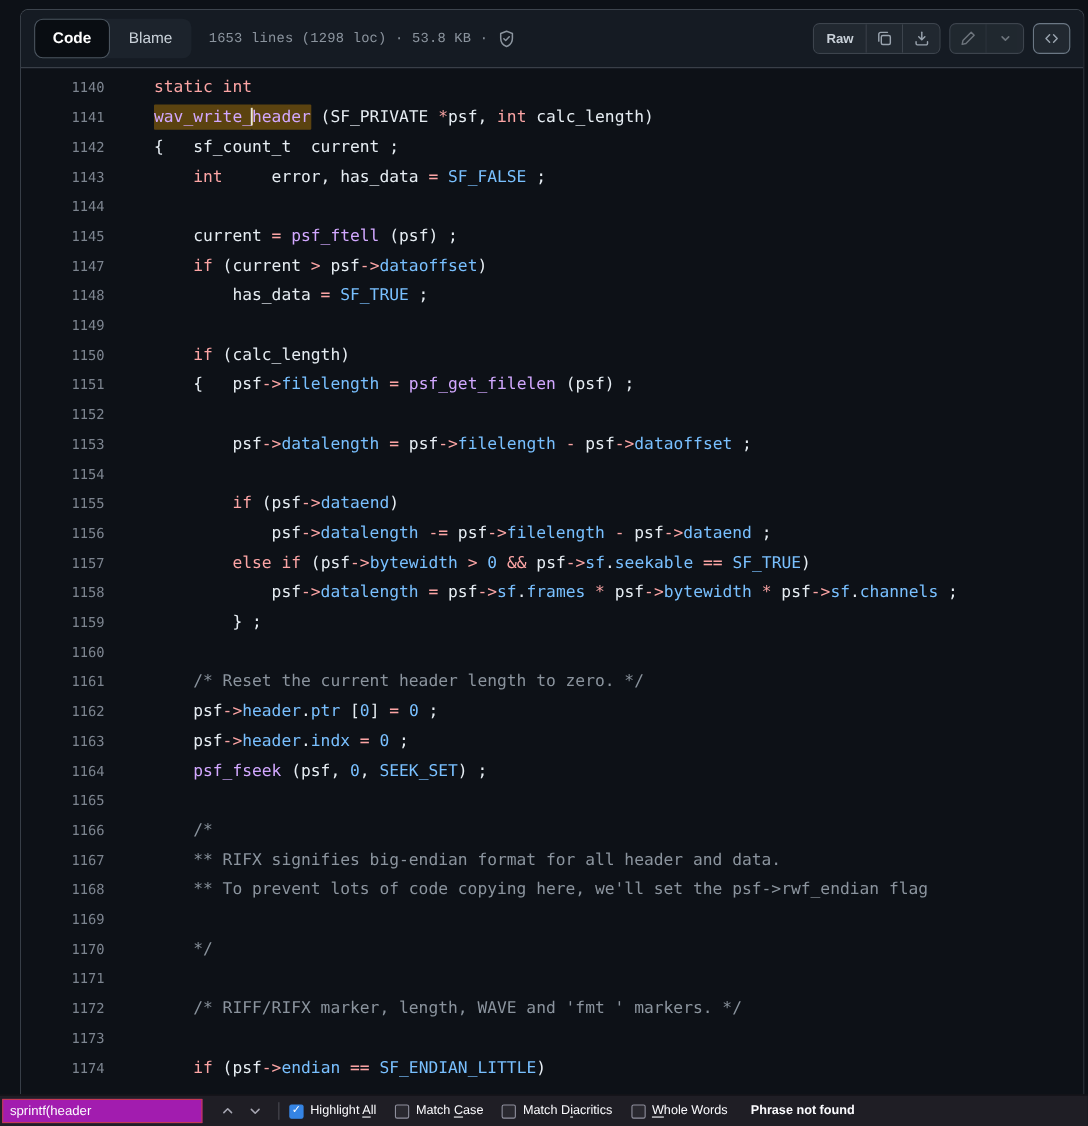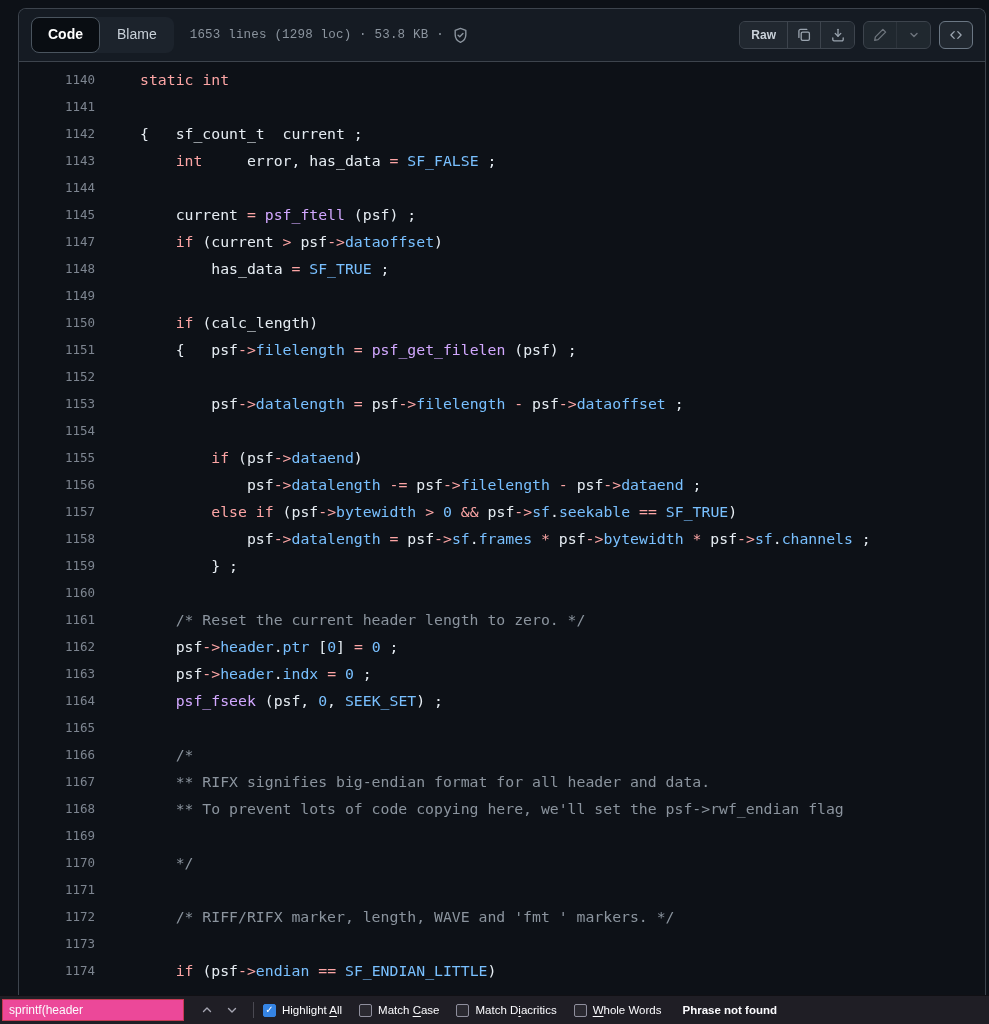--- a/index.html
+++ b/index.html
@@ -70,21 +70,21 @@
   .hl { background:rgba(187,128,9,0.45); padding:3px 0; border-radius:1px; }
   .caret { display:inline-block; width:2px; height:16px; background:#e8edf2; vertical-align:-3px; margin:0 -1px; }
 
   
   .findbar {
     flex:none; height:29px; background:#1f1e25; border-top:1px solid #101014;
     display:flex; align-items:center; color:#fbfbfe; font-size:11.5px;
   }
   .find-input {
     flex:none; width:182px; height:22px; margin-left:2px; padding:0 6px;
-    background:#ec4899; border:1px solid #c43a52; border-radius:0;
+    background:#a21caf; border:1px solid #c43a52; border-radius:0;
     color:#fbfbfe; font-size:12px; font-family:"Liberation Sans", sans-serif; outline:none;
   }
   .find-nav { display:flex; margin-left:10px; }
   .fbtn { width:25px; height:22px; background:transparent; border:none; display:flex; align-items:center; justify-content:center; cursor:pointer; }
   .fsep { width:1px; height:16px; background:#4a4952; margin:0 9px; }
   .find-opt { display:flex; align-items:center; gap:6px; margin-right:17px; cursor:pointer; }
   .cb {
     width:13px; height:13px; border-radius:2px; background:#2a2930; border:1px solid #8f8f9d;
     display:flex; align-items:center; justify-content:center; font-size:10px; line-height:1; color:#fff;
   }
@@ -149,21 +149,21 @@
           <svg class="oct" width="16" height="16" viewBox="0 0 16 16" fill="none" stroke="#9aa4af" stroke-width="1.3" stroke-linecap="round" stroke-linejoin="round">
             <path d="M6.2 4.6 L2.9 8 L6.2 11.4"></path>
             <path d="M9.8 4.6 L13.1 8 L9.8 11.4"></path>
           </svg>
         </button>
       </div>
     </div>
 
     <div class="code-area" id="code-lines">
         <div class="code-row"><div class="ln">1140</div><div class="lc"><span class="tk-k">static</span><span class="tk-p"> </span><span class="tk-k">int</span></div></div>
-        <div class="code-row"><div class="ln">1141</div></div>
+        <div class="code-row"><div class="ln">1141</div><div class="lc"><span class="tk-f hl">wav_write_</span><span class="caret"></span><span class="tk-f hl">header</span><span class="tk-p"> (</span><span class="tk-p">SF_PRIVATE </span><span class="tk-k">*</span><span class="tk-p">psf, </span><span class="tk-k">int</span><span class="tk-p"> calc_length)</span></div></div>
         <div class="code-row"><div class="ln">1142</div><div class="lc"><span class="tk-p">{   sf_count_t  current ;</span></div></div>
         <div class="code-row"><div class="ln">1143</div><div class="lc"><span class="tk-p">    </span><span class="tk-k">int</span><span class="tk-p">     error, has_data </span><span class="tk-k">=</span><span class="tk-p"> </span><span class="tk-b">SF_FALSE</span><span class="tk-p"> ;</span></div></div>
         <div class="code-row"><div class="ln">1144</div><div class="lc"></div></div>
         <div class="code-row"><div class="ln">1145</div><div class="lc"><span class="tk-p">    current </span><span class="tk-k">=</span><span class="tk-p"> </span><span class="tk-f">psf_ftell</span><span class="tk-p"> (psf) ;</span></div></div>
         <div class="code-row"><div class="ln">1147</div><div class="lc"><span class="tk-p">    </span><span class="tk-k">if</span><span class="tk-p"> (current </span><span class="tk-k">&gt;</span><span class="tk-p"> psf</span><span class="tk-k">-&gt;</span><span class="tk-b">dataoffset</span><span class="tk-p">)</span></div></div>
         <div class="code-row"><div class="ln">1148</div><div class="lc"><span class="tk-p">        has_data </span><span class="tk-k">=</span><span class="tk-p"> </span><span class="tk-b">SF_TRUE</span><span class="tk-p"> ;</span></div></div>
         <div class="code-row"><div class="ln">1149</div><div class="lc"></div></div>
         <div class="code-row"><div class="ln">1150</div><div class="lc"><span class="tk-p">    </span><span class="tk-k">if</span><span class="tk-p"> (calc_length)</span></div></div>
         <div class="code-row"><div class="ln">1151</div><div class="lc"><span class="tk-p">    {   psf</span><span class="tk-k">-&gt;</span><span class="tk-b">filelength</span><span class="tk-p"> </span><span class="tk-k">=</span><span class="tk-p"> </span><span class="tk-f">psf_get_filelen</span><span class="tk-p"> (psf) ;</span></div></div>
         <div class="code-row"><div class="ln">1152</div><div class="lc"></div></div>

